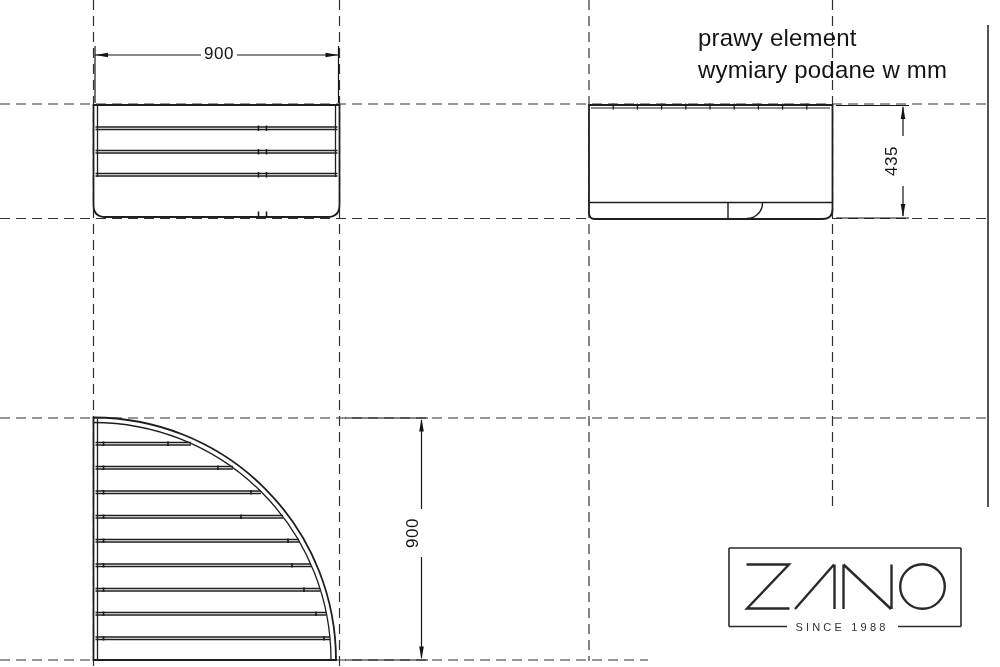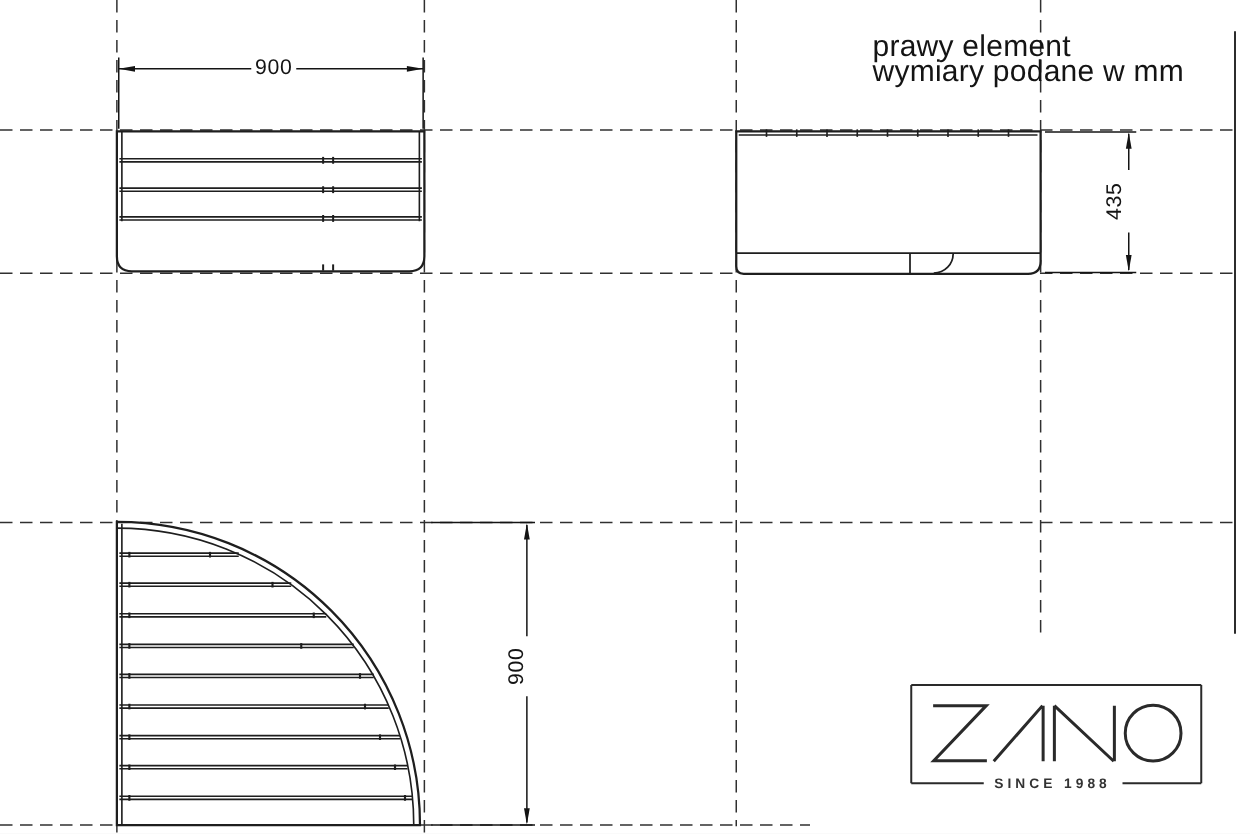--- a/index.html
+++ b/index.html
@@ -26,21 +26,21 @@
   .dim-label{font-size:17px;letter-spacing:0.5px;}
   .dim-label.vert{transform:translate(-50%,-50%) rotate(-90deg);}
   .title-line{
     position:absolute;left:698px;
     font-size:24px;color:#141414;letter-spacing:0.2px;
     white-space:nowrap;
   }
   .since{
     position:absolute;
     transform:translate(-50%,-50%);
-    font-size:11px;font-weight:700;letter-spacing:3.2px;
+    font-size:11px;font-weight:400;letter-spacing:3.2px;
     color:#333;white-space:nowrap;
   }
   .sr-only{
     position:absolute;width:1px;height:1px;overflow:hidden;
     clip:rect(0 0 0 0);white-space:nowrap;
   }
 </style>
 </head>
 <body>
 
@@ -189,21 +189,21 @@
       <g stroke-width="2.4">
         <path d="M 746.5 564.5 H 789 L 747 608.5 H 789.5"></path>
         <path d="M 795 609 L 834 564.5 M 834.5 564.5 V 609"></path>
         <path d="M 843.5 609 V 564.5 M 843.5 564.5 L 891 609 M 891.5 609 V 564.5"></path>
         <circle cx="922.5" cy="586.5" r="22.3"></circle>
       </g>
     </g>
   </svg>
 
   <div class="title-line" style="top:24px;">prawy element</div>
-  <div class="title-line" style="top:44px;">wymiary podane w mm</div>
+  <div class="title-line" style="top:56px;">wymiary podane w mm</div>
 
   <div class="label dim-label" style="left:219px;top:54px;">900</div>
 
   <div class="label dim-label vert" style="left:892px;top:161px;">435</div>
 
   <div class="label dim-label vert" style="left:413px;top:533px;">900</div>
 
   <div class="since" style="left:842px;top:627px;">SINCE 1988</div>
 
   <span class="sr-only">ZANO</span>

